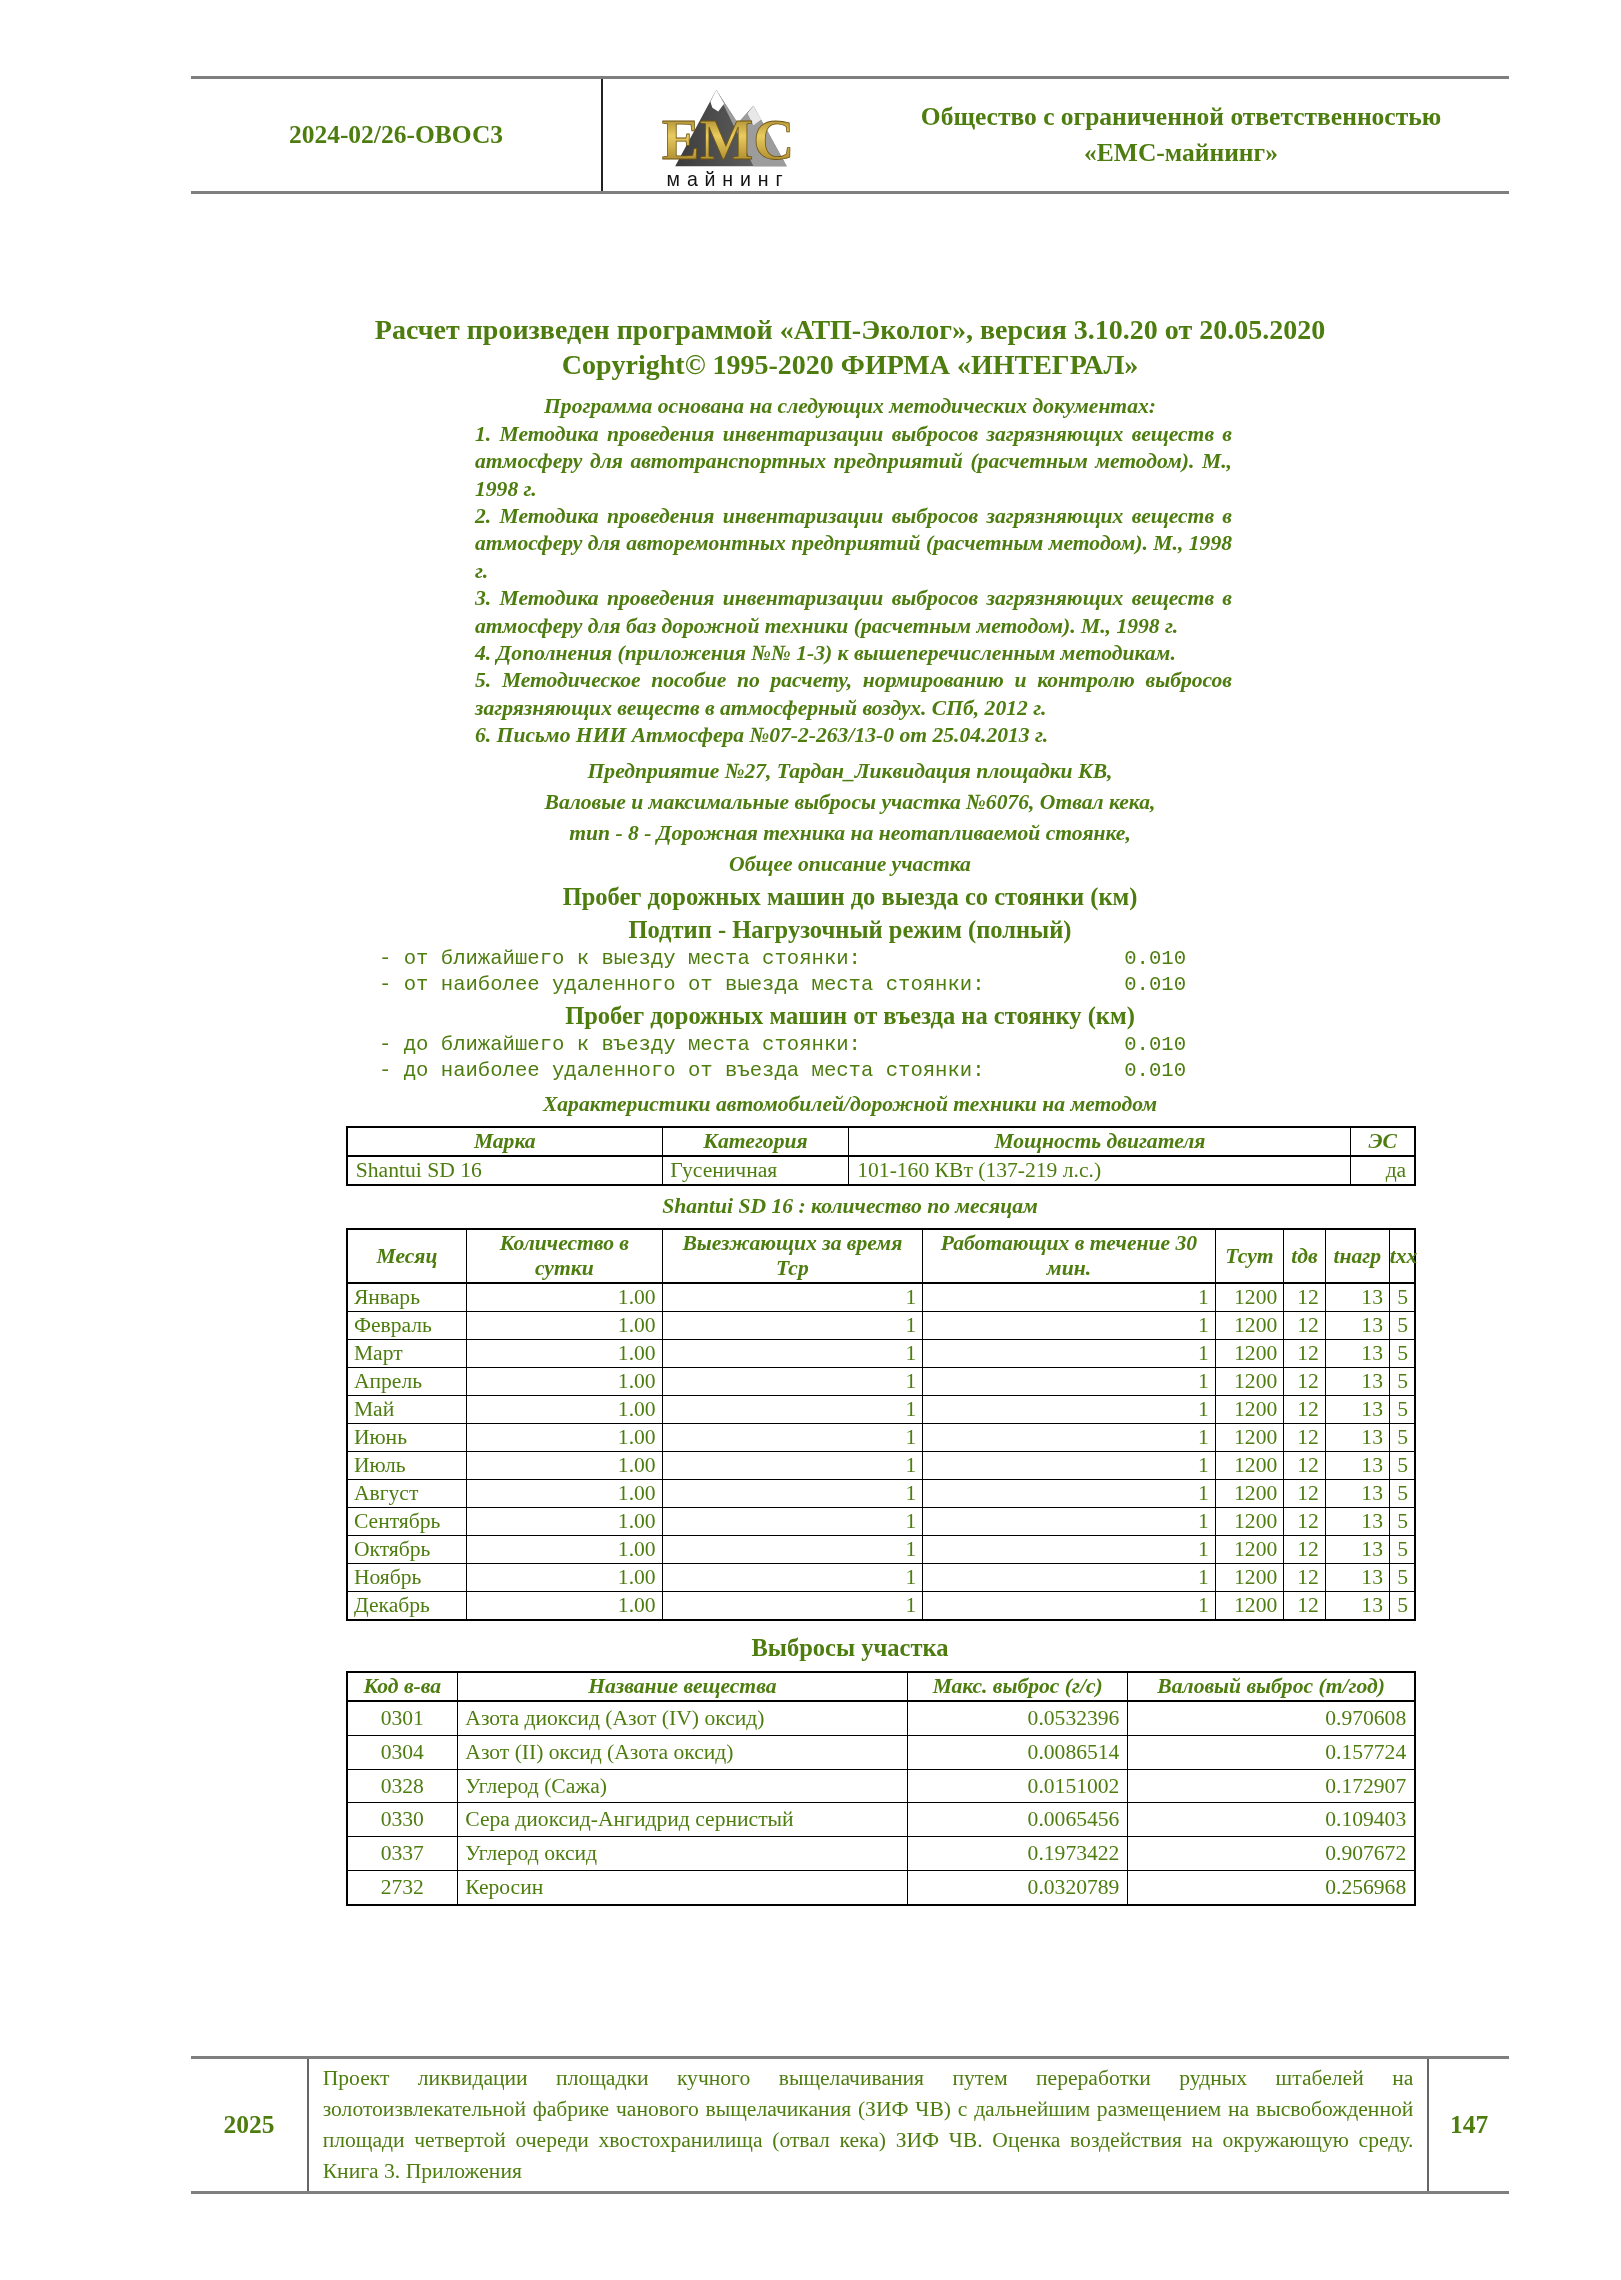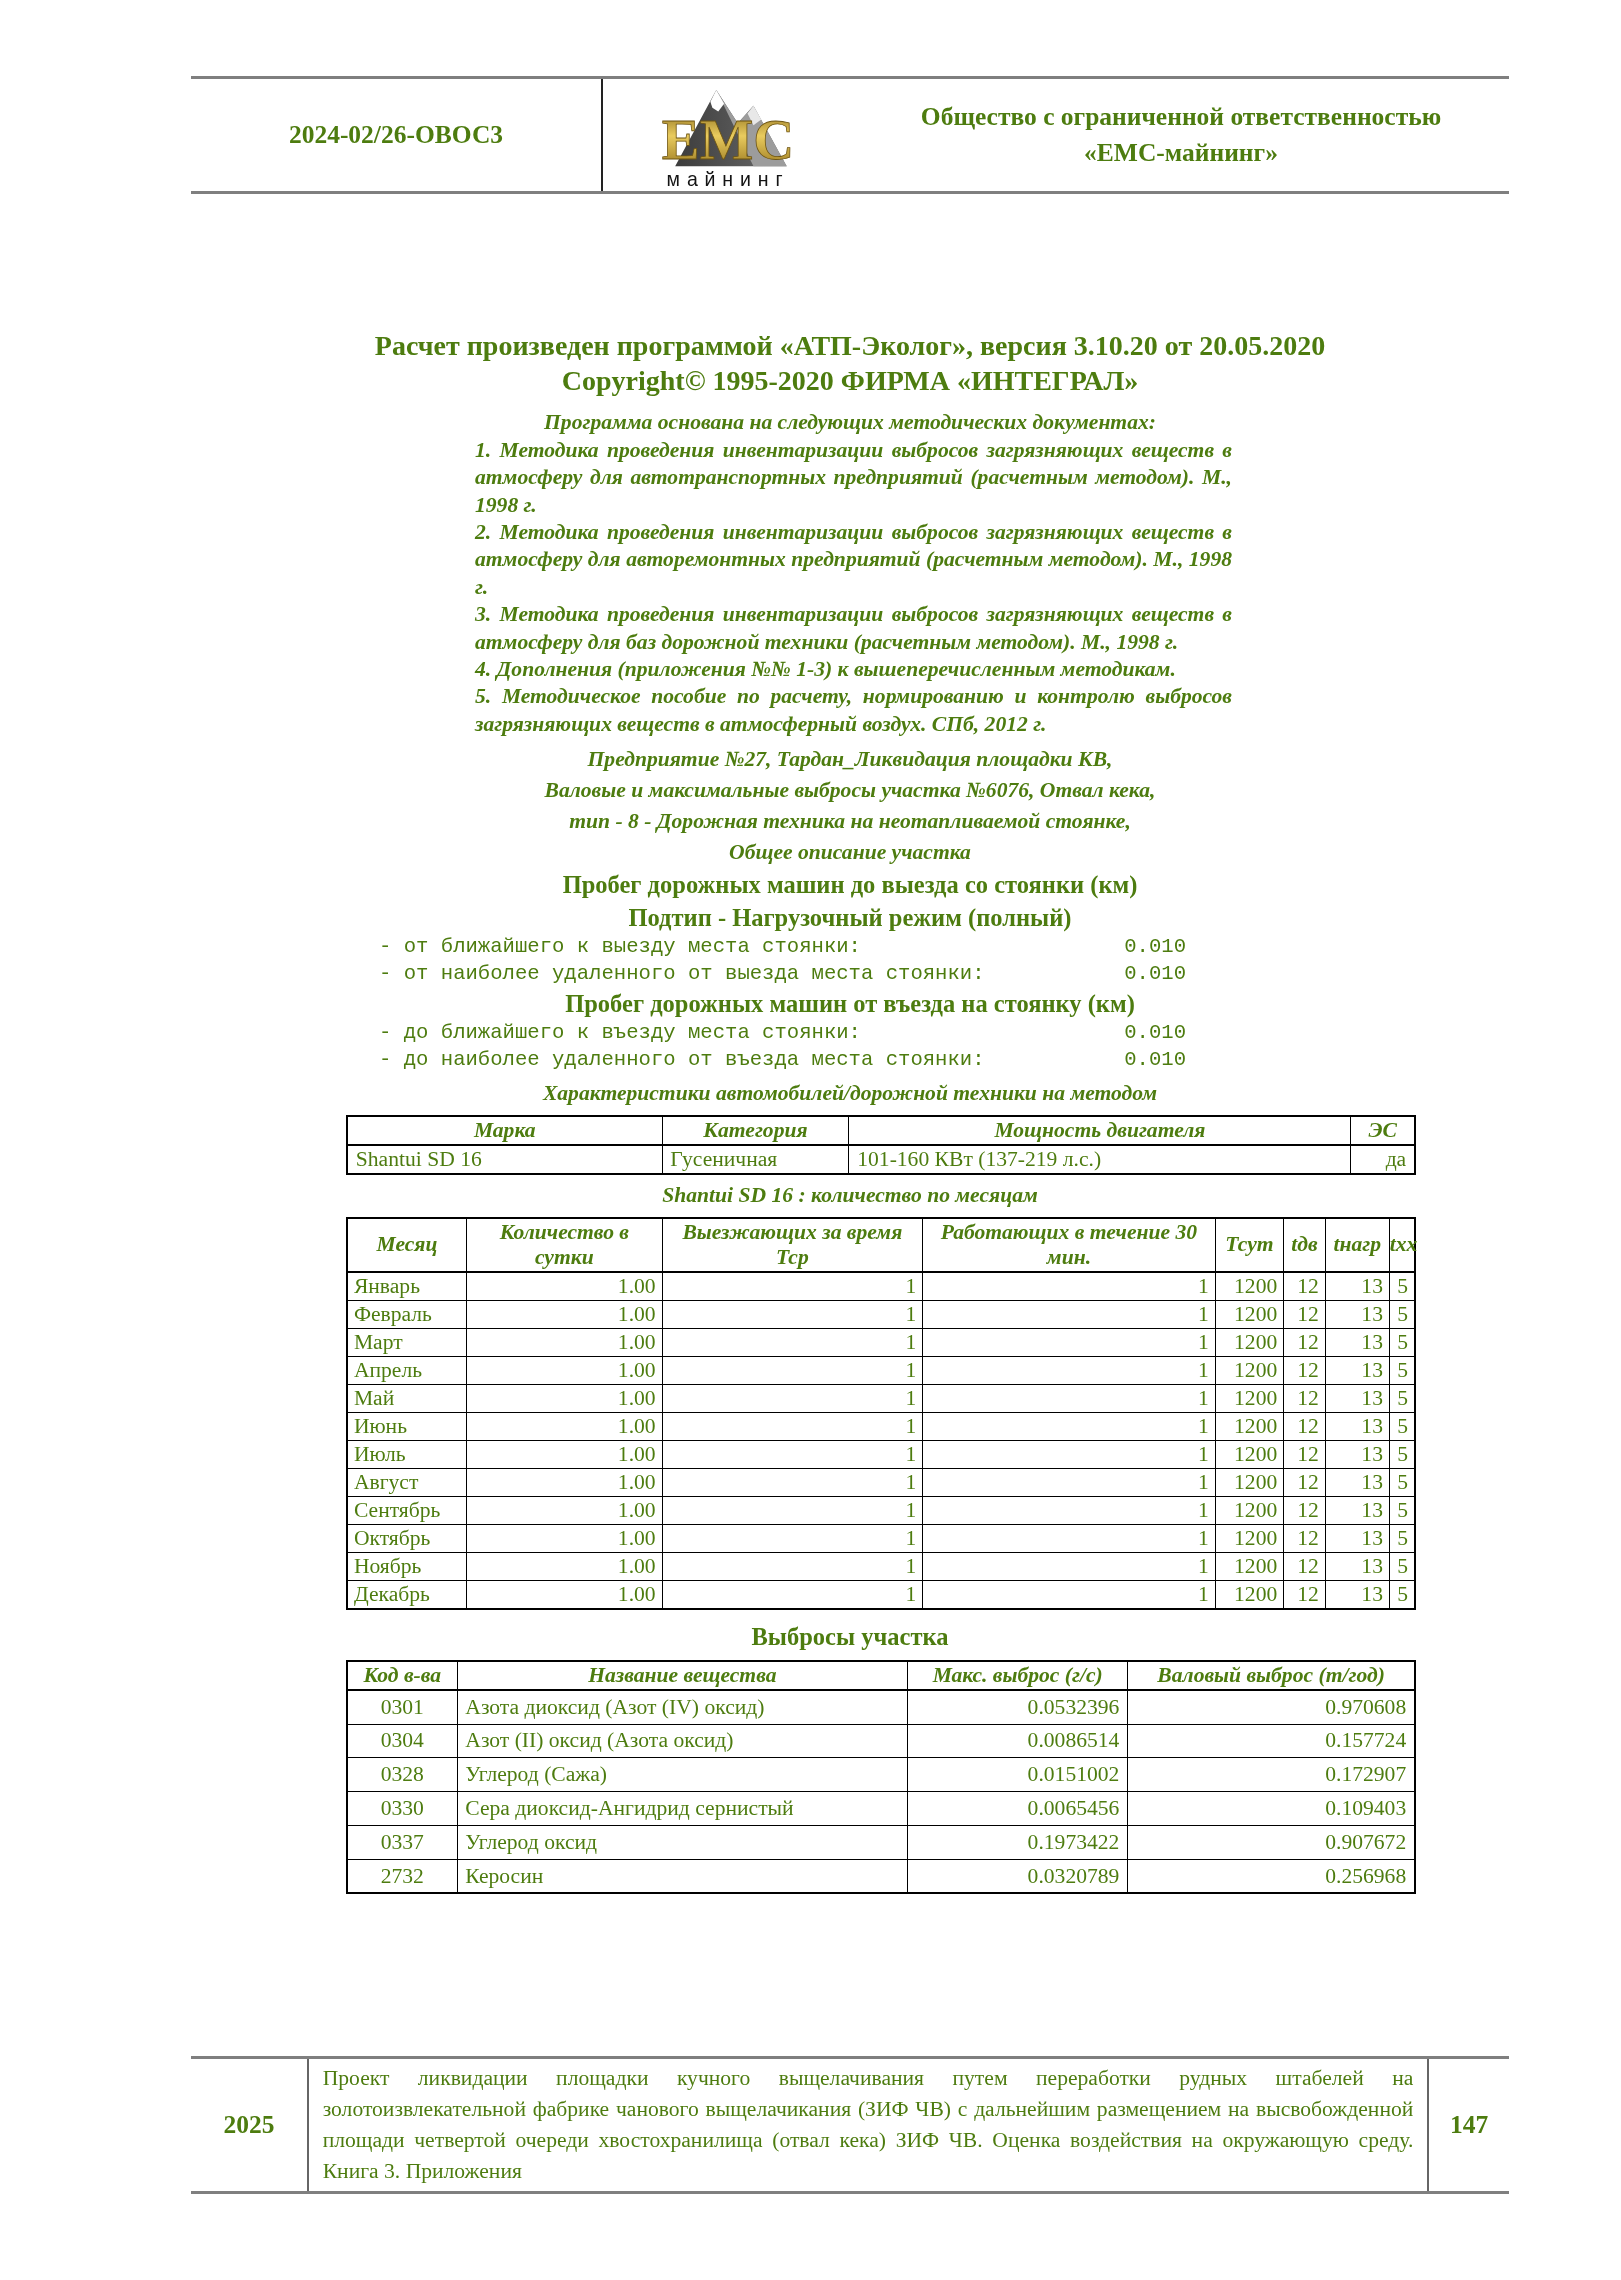--- a/index.html
+++ b/index.html
@@ -20,21 +20,21 @@
   .ftr{position:absolute;left:191px;top:2056px;width:1318px;height:132px;
        border-top:3.9px solid #7f7f7f;border-bottom:3.9px solid #7f7f7f;
        display:flex;align-items:stretch;}
   .ftr-year{width:116px;border-right:2.9px solid #666;display:flex;align-items:center;justify-content:center;
             font-weight:bold;font-size:25.5px;}
   .ftr-text{flex:1;border-right:2.9px solid #666;padding:2px 13.7px;display:flex;align-items:center;}
   .ftr-text div{font-size:21.6px;line-height:31px;text-align:justify;}
   .ftr-page{width:80px;display:flex;align-items:center;justify-content:center;font-weight:bold;font-size:25.5px;}
 
   
-  .content{position:absolute;left:191px;top:328px;width:1318px;}
+  .content{position:absolute;left:191px;top:312px;width:1318px;}
   .t1,.t2{font-weight:bold;font-size:28px;line-height:35px;text-align:center;}
   .t2{margin-bottom:9.8px;}
   .intro{font-weight:bold;font-style:italic;font-size:21.6px;line-height:29px;text-align:center;}
   .meth{margin-left:284px;width:757px;}
   .meth div{font-weight:bold;font-style:italic;font-size:21.6px;line-height:27.4px;text-align:justify;}
   .ent{margin-top:5.9px;}
   .ent div{font-weight:bold;font-style:italic;font-size:21.6px;line-height:31px;text-align:center;}
   .h-big{font-weight:bold;font-size:24.5px;line-height:33px;text-align:center;}
   .kvblock{margin-left:188px;width:807px;}
   .kv{display:flex;justify-content:space-between;
@@ -91,20 +91,21 @@
     <div class="t1">Расчет произведен программой «АТП-Эколог», версия 3.10.20 от 20.05.2020</div>
     <div class="t2">Copyright© 1995-2020 ФИРМА «ИНТЕГРАЛ»</div>
 
     <div class="intro">Программа основана на следующих методических документах:</div>
     <div class="meth">
         <div>1. Методика проведения инвентаризации выбросов загрязняющих веществ в атмосферу для автотранспортных предприятий (расчетным методом). М., 1998 г.</div>
         <div>2. Методика проведения инвентаризации выбросов загрязняющих веществ в атмосферу для авторемонтных предприятий (расчетным методом). М., 1998 г.</div>
         <div>3. Методика проведения инвентаризации выбросов загрязняющих веществ в атмосферу для баз дорожной техники (расчетным методом). М., 1998 г.</div>
         <div>4. Дополнения (приложения №№ 1-3) к вышеперечисленным методикам.</div>
         <div>5. Методическое пособие по расчету, нормированию и контролю выбросов загрязняющих веществ в атмосферный воздух. СПб, 2012 г.</div>
+        <div>6. Письмо НИИ Атмосфера №07-2-263/13-0 от 25.04.2013 г.</div>
       </div>
 
     <div class="ent">
         <div>Предприятие №27, Тардан_Ликвидация площадки КВ,</div>
         <div>Валовые и максимальные выбросы участка №6076, Отвал кека,</div>
         <div>тип - 8 - Дорожная техника на неотапливаемой стоянке,</div>
         <div>Общее описание участка</div>
       </div>
 
     <div class="h-big">Пробег дорожных машин до выезда со стоянки (км)</div>

